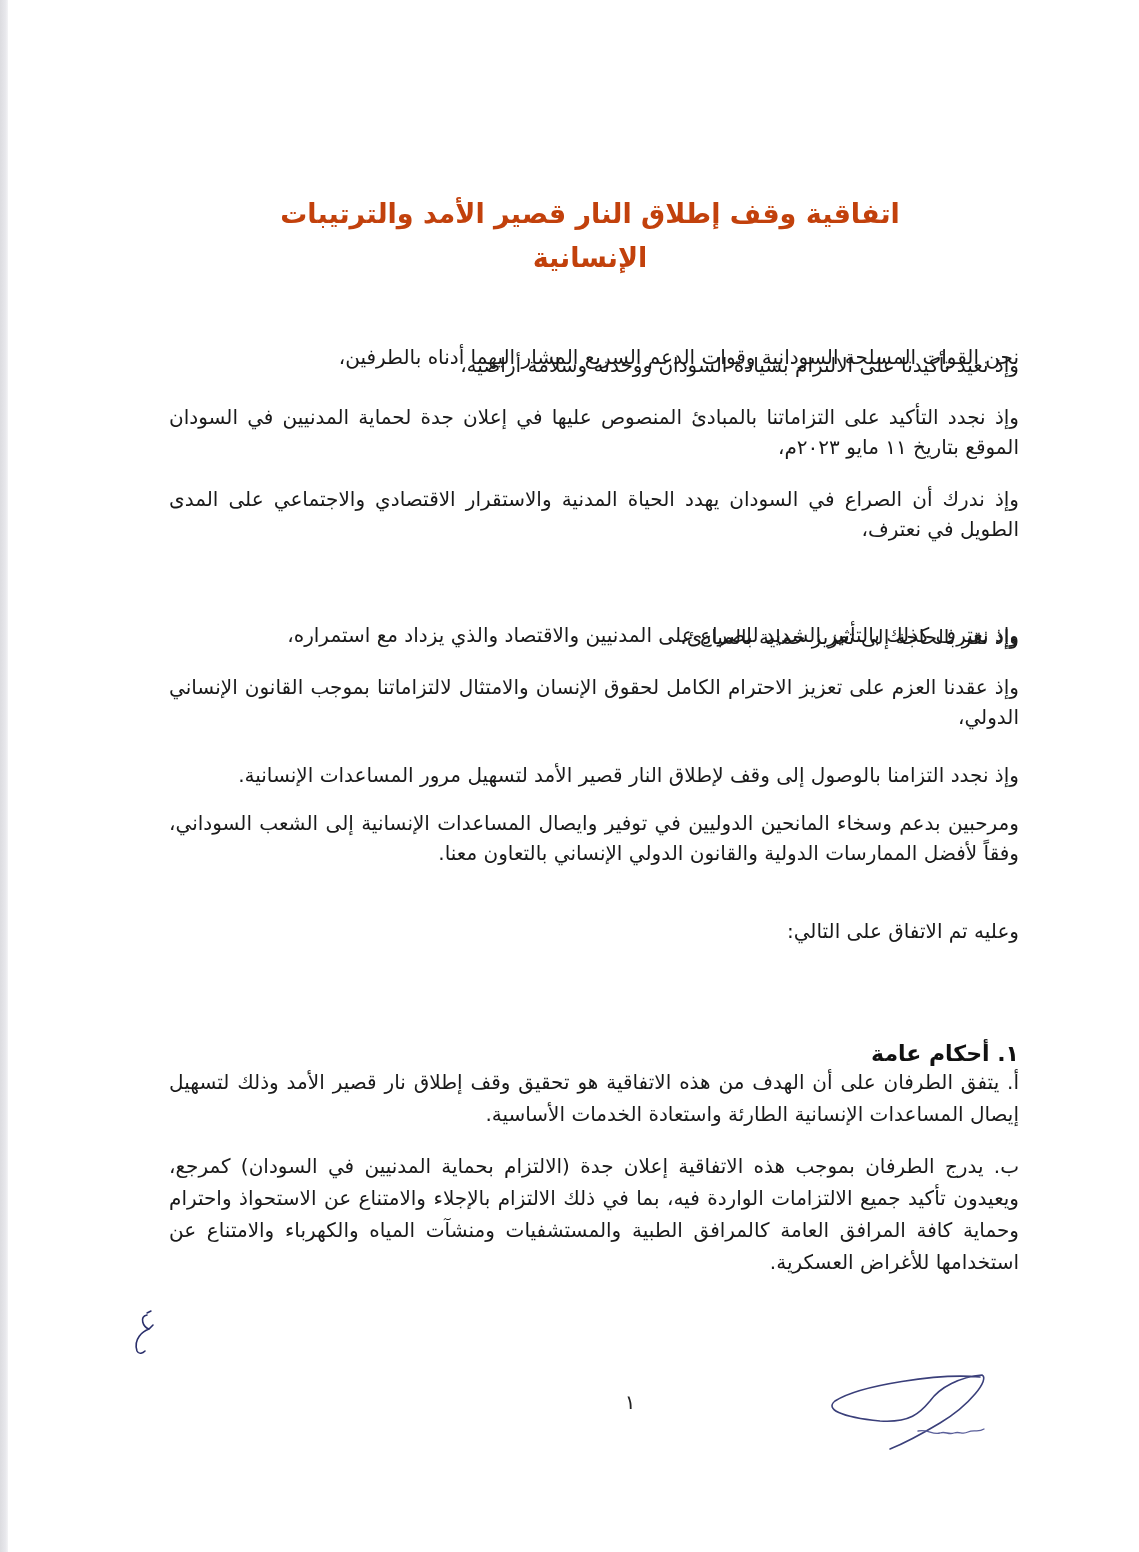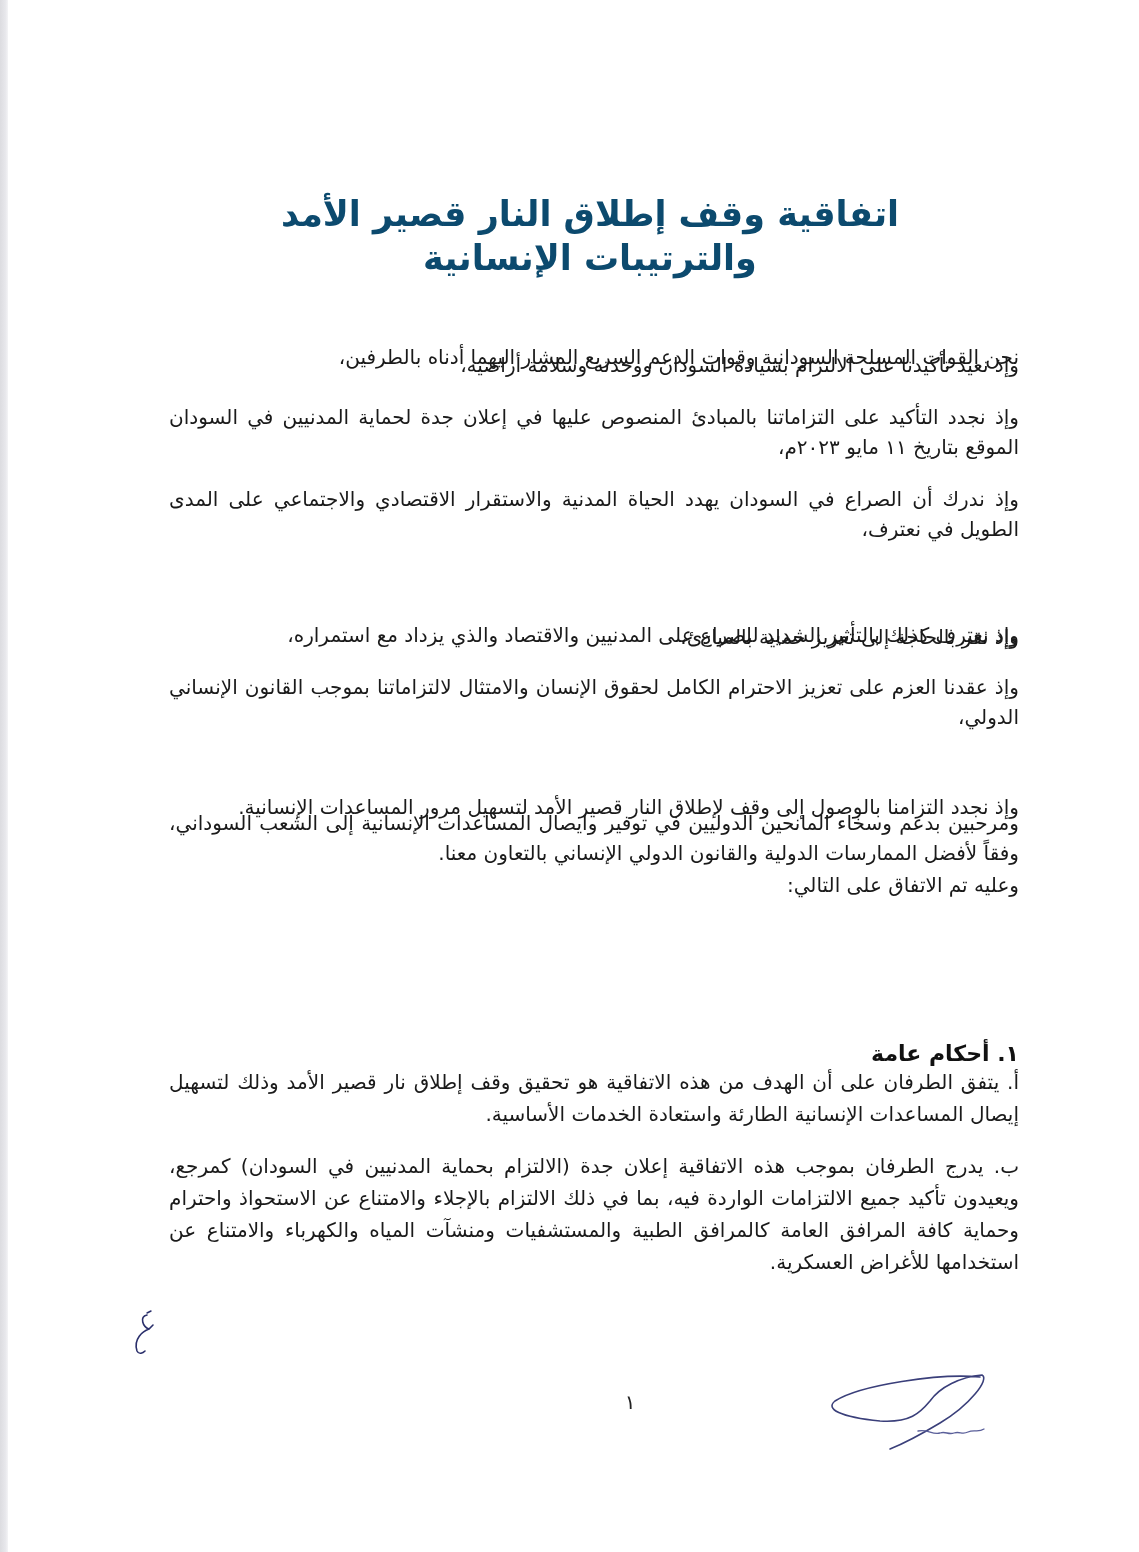--- a/index.html
+++ b/index.html
@@ -27,23 +27,23 @@
       background: linear-gradient(to right, #dcdce0, #e8e8ec 70%, #f4f4f6);
     }
     .doc-title {
       position: absolute;
       top: 192px;
       left: 250px;
       width: 680px;
       text-align: center;
       direction: rtl;
       font-weight: bold;
-      font-size: 35px;
+      font-size: 27px;
       line-height: 44px;
-      color: #0c4a6e;
+      color: #c2410c;
     }
     .body-text {
       position: absolute;
       right: 120px;
       width: 850px;
       direction: rtl;
       text-align: right;
       font-size: 20px;
       line-height: 30px;
       color: #1a1a1a;
@@ -85,23 +85,23 @@
 
   <div class="doc-title">اتفاقية وقف إطلاق النار قصير الأمد والترتيبات الإنسانية</div>
 
   <div class="body-text" style="top:300px;margin-top:42px;">نحن القوات المسلحة السودانية وقوات الدعم السريع المشار اليهما أدناه بالطرفين،</div>
   <div class="body-text" style="top:350px;">وإذ نعيد تأكيدنا على الالتزام بسيادة السودان ووحدته وسلامة أراضيه،</div>
   <div class="body-text justify" style="top:402px;">وإذ نجدد التأكيد على التزاماتنا بالمبادئ المنصوص عليها في إعلان جدة لحماية المدنيين في السودان الموقع بتاريخ ١١ مايو ٢٠٢٣م،</div>
   <div class="body-text justify" style="top:484px;">وإذ ندرك أن الصراع في السودان يهدد الحياة المدنية والاستقرار الاقتصادي والاجتماعي على المدى الطويل في نعترف،</div>
   <div class="body-text" style="top:580px;margin-top:40px;">وإذ نعترف كذلك بالتأثير الشديد للصراع على المدنيين والاقتصاد والذي يزداد مع استمراره،</div>
   <div class="body-text" style="top:622px;">وإذ نقر بالحاجة إلى تعزيز حماية بالمبادئ،</div>
   <div class="body-text justify" style="top:672px;">وإذ عقدنا العزم على تعزيز الاحترام الكامل لحقوق الإنسان والامتثال لالتزاماتنا بموجب القانون الإنساني الدولي،</div>
-  <div class="body-text" style="top:792px;">وإذ نجدد التزامنا بالوصول إلى وقف لإطلاق النار قصير الأمد لتسهيل مرور المساعدات الإنسانية.</div>
+  <div class="body-text" style="top:760px;">وإذ نجدد التزامنا بالوصول إلى وقف لإطلاق النار قصير الأمد لتسهيل مرور المساعدات الإنسانية.</div>
   <div class="body-text justify" style="top:808px;">ومرحبين بدعم وسخاء المانحين الدوليين في توفير وايصال المساعدات الإنسانية إلى الشعب السوداني، وفقاً لأفضل الممارسات الدولية والقانون الدولي الإنساني بالتعاون معنا.</div>
-  <div class="body-text" style="top:870px;">وعليه تم الاتفاق على التالي:</div>
+  <div class="body-text" style="top:916px;">وعليه تم الاتفاق على التالي:</div>
 
   <div class="section-heading">١. أحكام عامة</div>
 
   <div class="body-text justify" style="top:1066px; line-height:32px;">أ. يتفق الطرفان على أن الهدف من هذه الاتفاقية هو تحقيق وقف إطلاق نار قصير الأمد وذلك لتسهيل إيصال المساعدات الإنسانية الطارئة واستعادة الخدمات الأساسية.</div>
   <div class="body-text justify" style="top:1150px; line-height:32px;">ب. يدرج الطرفان بموجب هذه الاتفاقية إعلان جدة (الالتزام بحماية المدنيين في السودان) كمرجع، ويعيدون تأكيد جميع الالتزامات الواردة فيه، بما في ذلك الالتزام بالإجلاء والامتناع عن الاستحواذ واحترام وحماية كافة المرافق العامة كالمرافق الطبية والمستشفيات ومنشآت المياه والكهرباء والامتناع عن استخدامها للأغراض العسكرية.</div>
 
   <svg class="sig" style="left:125px; top:1305px;" width="60" height="60" viewBox="0 0 60 60">
     <path d="M22 10 C 14 12, 18 22, 24 24 L 28 20 M 24 24 C 18 26, 8 34, 12 46 C 14 50, 18 48, 20 46" fill="none" stroke="#2a2f6b" stroke-width="1.6" stroke-linecap="round"></path>
     <path d="M22 8 L 26 6" fill="none" stroke="#2a2f6b" stroke-width="1.4" stroke-linecap="round"></path>
   </svg>

